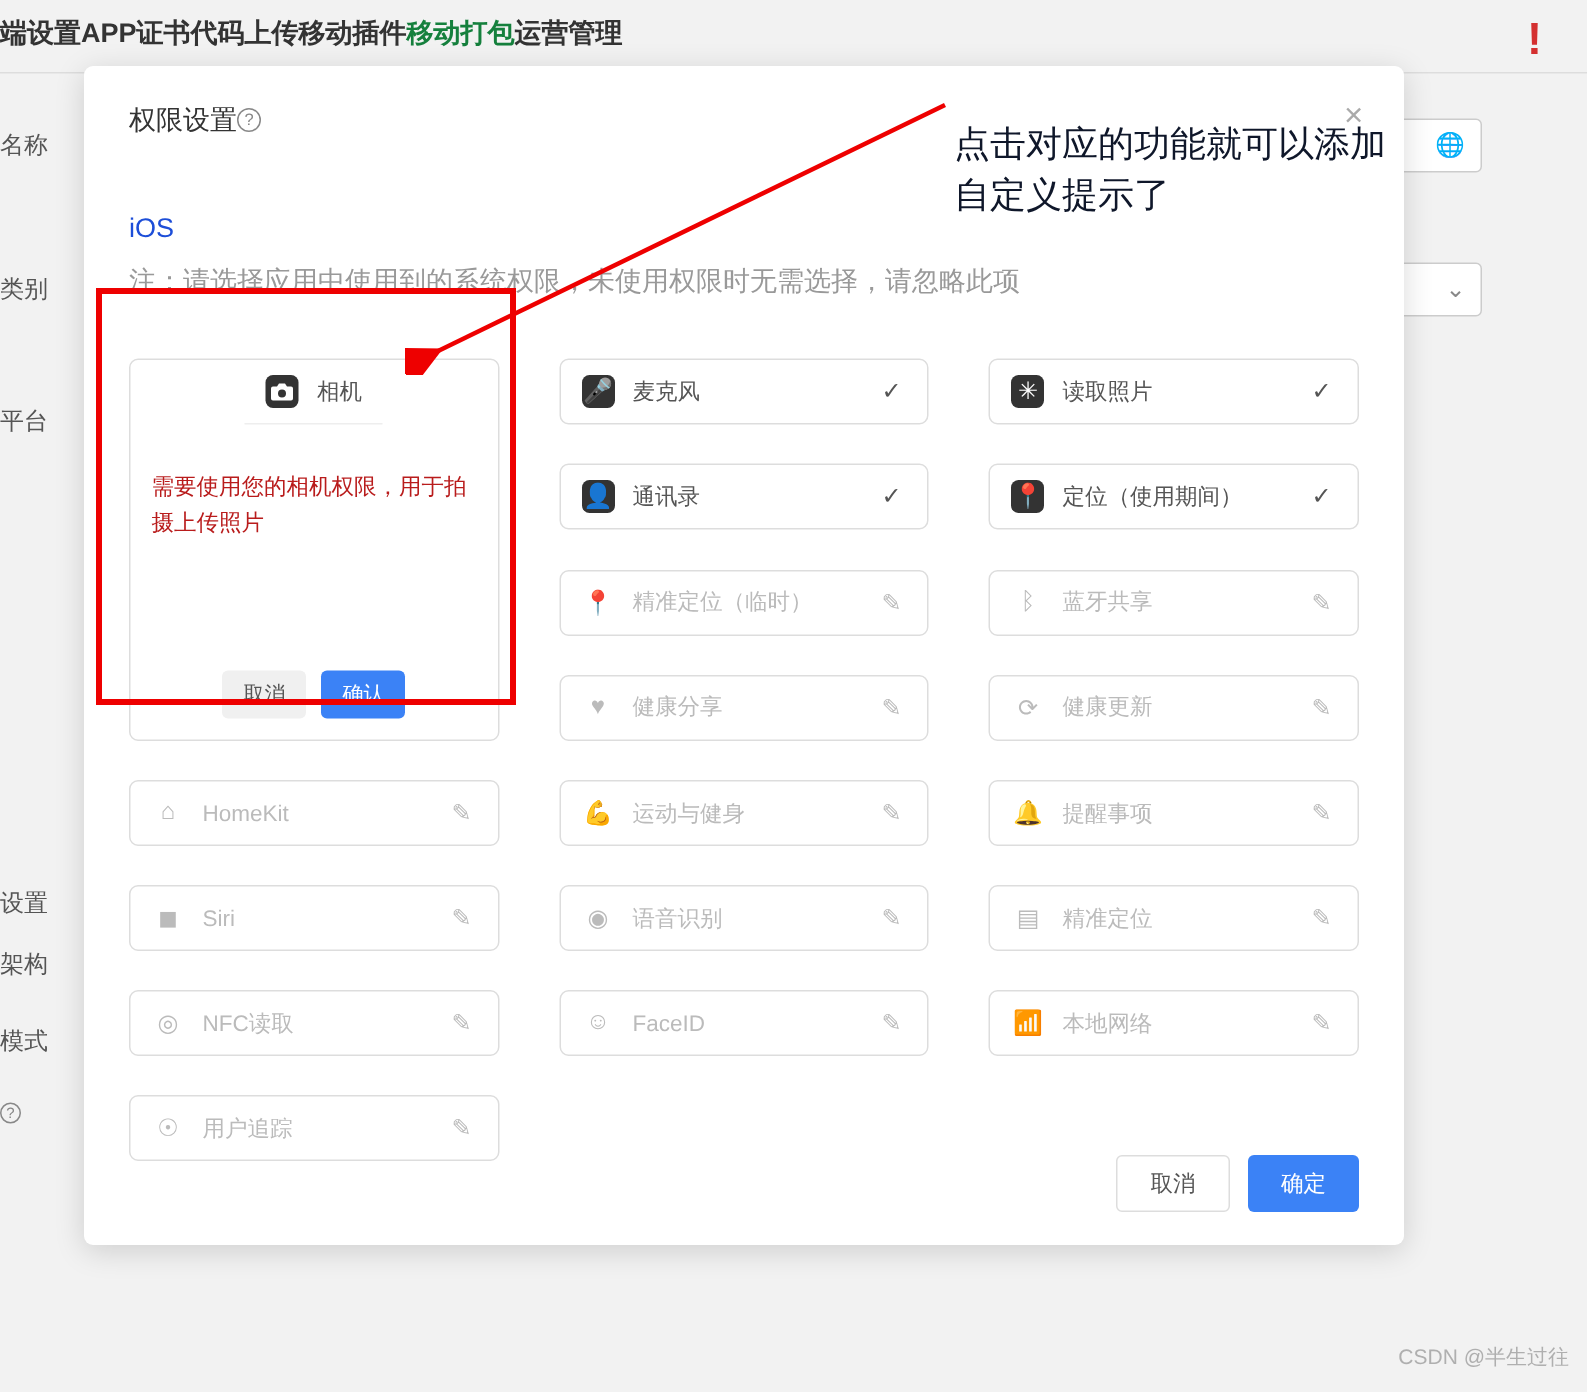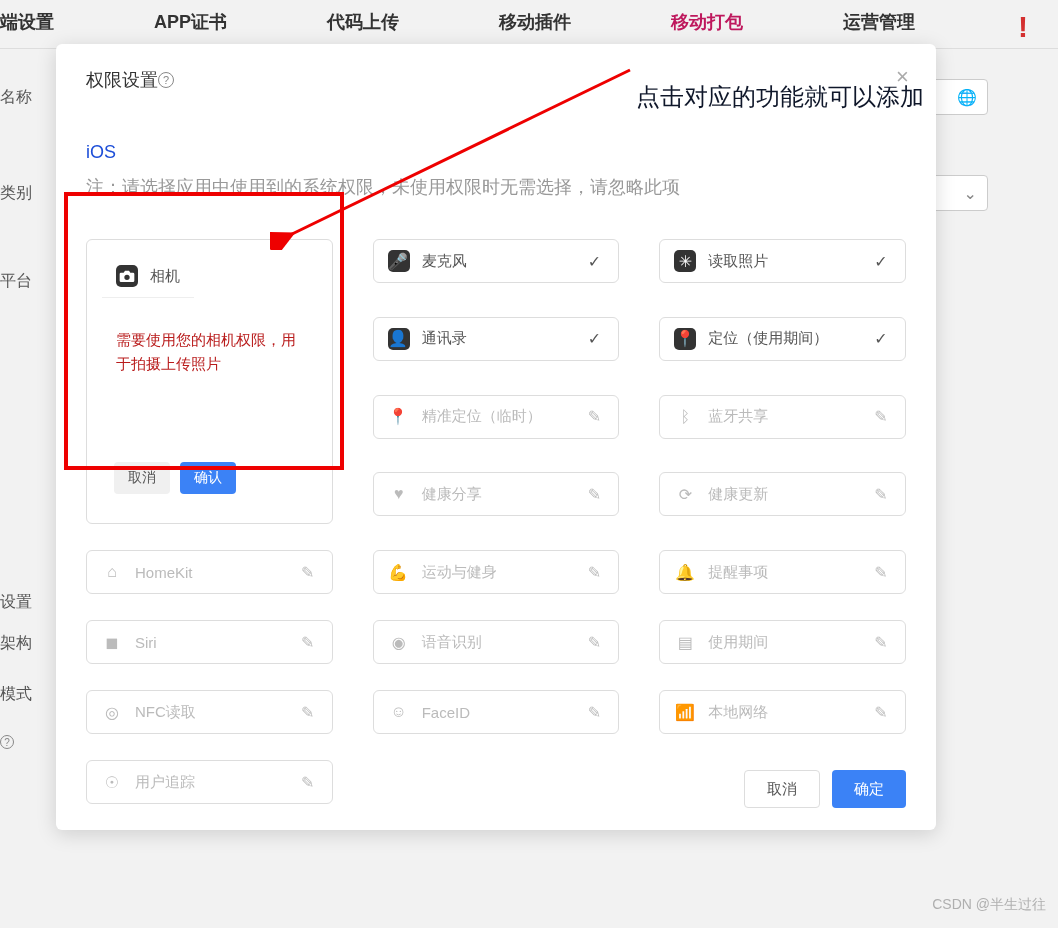--- a/index.html
+++ b/index.html
@@ -1,20 +1,20 @@
 <!DOCTYPE html>
 <html><head>
 <meta charset="utf-8">
 <style>
 * { box-sizing: border-box; margin: 0; padding: 0; }
 body { font-family: -apple-system, "Helvetica Neue", Arial, sans-serif; background: #f2f2f2; width: 1058px; height: 928px; overflow: hidden; position: relative; }
 
-.bg-tabs { display: flex; gap: 100px; padding: 10px 0 14px 0; font-size: 18px; color: #333; border-bottom: 1px solid #ddd; }
+.bg-tabs { display: flex; padding: 10px 0 14px 0; font-size: 18px; color: #333; border-bottom: 1px solid #ddd; }
 .bg-tabs span { font-weight: 600; }
-.bg-tabs .active { color: #be185d; }
+.bg-tabs .active { color: #15803d; }
 .bg-bang { position: absolute; right: 30px; top: 10px; color: #d43030; font-size: 30px; font-weight: 700; }
 
 .bg-form { padding: 30px 0 0 0; color: #555; font-size: 16px; }
 .bg-row { display: flex; align-items: center; margin-bottom: 60px; }
 .bg-row .lbl { width: 60px; }
 .bg-input { flex: 1; height: 36px; border: 1px solid #ccc; border-radius: 4px; background: #fff; margin-right: 70px; display: flex; align-items: center; justify-content: flex-end; padding-right: 10px; color: #888; }
 .bg-radio-row { display: flex; align-items: center; gap: 40px; margin-left: 70px; }
 .bg-radio { display: flex; align-items: center; gap: 8px; }
 .bg-radio .dot { width: 16px; height: 16px; border: 1px solid #888; border-radius: 50%; display: flex; align-items: center; justify-content: center; }
 .bg-radio.selected .dot { border-color: #d43030; }
@@ -31,21 +31,21 @@
 .grid { display: grid; grid-template-columns: repeat(3, 1fr); column-gap: 40px; row-gap: 26px; margin-top: 40px; align-items: start; }
 
 .perm-card { border: 1px solid #ddd; border-radius: 6px; height: 44px; display: flex; align-items: center; padding: 0 14px; gap: 12px; background: #fff; cursor: pointer; }
 .perm-card .icon { width: 22px; height: 22px; display: flex; align-items: center; justify-content: center; color: #999; flex-shrink: 0; }
 .perm-card .icon.active { background: #333; color: #fff; border-radius: 5px; }
 .perm-card .label { flex: 1; font-size: 15px; color: #555; }
 .perm-card.dim .label, .perm-card.dim .icon { color: #bbb; }
 .perm-card .tail { width: 20px; text-align: center; color: #555; }
 .perm-card.dim .tail { color: #bbb; }
 
-.perm-card.expanded { height: auto; flex-direction: column; align-items: flex-start; padding: 15px; }
+.perm-card.expanded { height: auto; flex-direction: column; align-items: center; padding: 0; }
 .perm-card.expanded .head { display: flex; align-items: center; gap: 12px; padding: 10px 14px; border-bottom: 1px solid #eee; }
 .perm-card.expanded .desc { padding: 18px 14px; min-height: 130px; font-size: 15px; color: #b91c1c; line-height: 1.6; }
 .perm-card.expanded .btns { display: flex; justify-content: flex-end; gap: 10px; padding: 10px 12px 14px; }
 .btn { height: 32px; padding: 0 14px; border-radius: 4px; font-size: 14px; cursor: pointer; border: none; }
 .btn.cancel { background: #f0f0f0; color: #555; }
 .btn.confirm { background: #3b82f6; color: #fff; }
 
 .modal-footer { position: absolute; bottom: 22px; right: 30px; display: flex; gap: 12px; }
 .modal-footer .btn { height: 38px; padding: 0 22px; font-size: 15px; }
 .modal-footer .btn.cancel { background: #fff; border: 1px solid #ddd; }
@@ -214,21 +214,21 @@
       <span class="label">Siri</span>
       <span class="tail">✎</span>
     </div>
     <div class="perm-card dim">
       <span class="icon">◉</span>
       <span class="label">语音识别</span>
       <span class="tail">✎</span>
     </div>
     <div class="perm-card dim">
       <span class="icon">▤</span>
-      <span class="label">使用期间</span>
+      <span class="label">精准定位</span>
       <span class="tail">✎</span>
     </div>
 
     <div class="perm-card dim">
       <span class="icon">◎</span>
       <span class="label">NFC读取</span>
       <span class="tail">✎</span>
     </div>
     <div class="perm-card dim">
       <span class="icon">☺</span>
@@ -258,15 +258,16 @@
 <svg class="arrow-svg" style="left:270px; top:60px; width:370px; height:190px;">
   <defs>
       <marker id="ah" markerWidth="10" markerHeight="10" refX="2" refY="5" orient="auto">
         <path d="M10 0 L0 5 L10 10 Z" fill="#e00"></path>
       </marker>
     </defs>
   <line x1="360" y1="10" x2="20" y2="175" stroke="#e00" stroke-width="3" marker-end="url(#ah)"></line>
 </svg>
 <div class="annotation-text" style="left:636px; top:80px;">
   <div>点击对应的功能就可以添加</div>
+  <div>自定义提示了</div>
 </div>
 
 <div class="watermark">CSDN @半生过往</div>
 
 </body></html>

